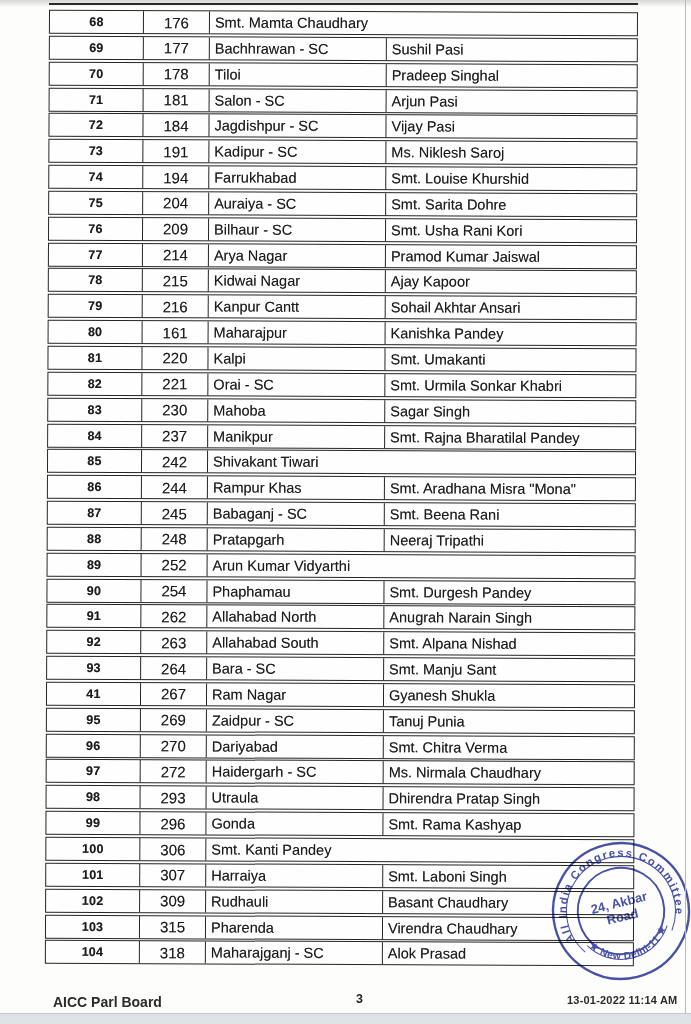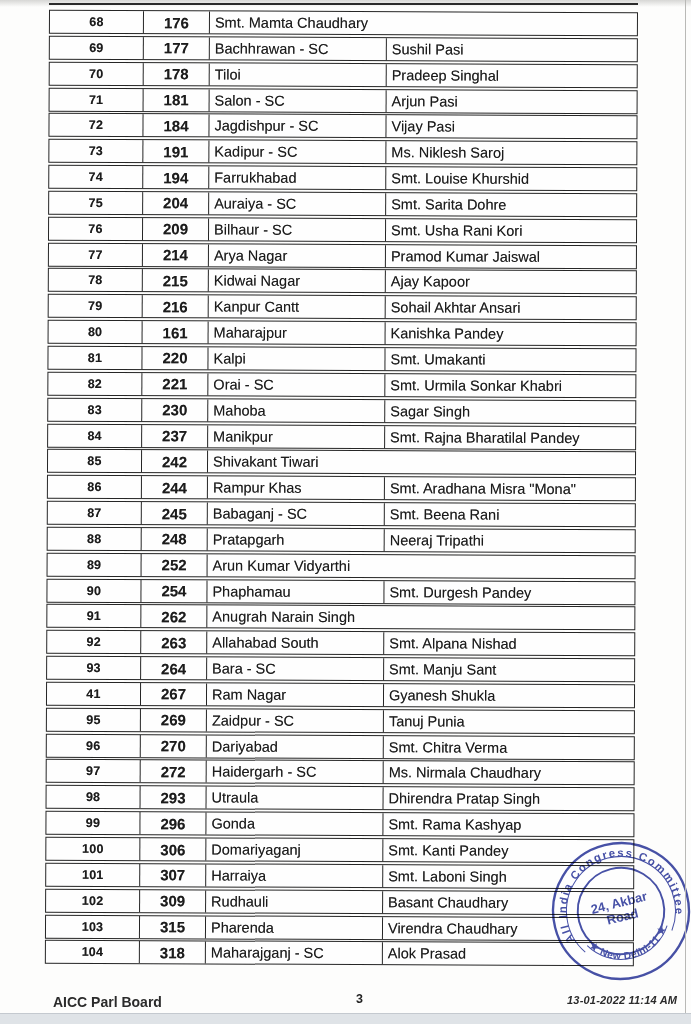--- a/index.html
+++ b/index.html
@@ -33,27 +33,27 @@
     align-items:center;
   }
   .cell{
     box-sizing:border-box;height:100%;
     display:flex;align-items:center;
     white-space:nowrap;overflow:hidden;
     text-shadow:0 0 .5px rgba(25,25,25,.55);
   }
   .cell.num{justify-content:center;}
   .cell.sno{font-size:12.5px;font-weight:700;letter-spacing:.2px;}
-  .cell.cno{font-size:15px;font-weight:700;border-left:1.5px solid #262626;}
+  .cell.cno{font-size:15px;font-weight:400;border-left:1.5px solid #262626;}
   .cell.txt{font-size:14.5px;padding-left:5px;border-left:1.5px solid #262626;}
 
   
   .footer-left{position:absolute;left:53px;top:994px;font-size:14px;font-weight:700;color:#2b2b2b;}
   .footer-page{position:absolute;left:356px;top:992px;font-size:12.5px;font-weight:600;color:#222;}
-  .footer-date{position:absolute;left:567px;top:994px;font-size:11px;font-weight:700;color:#2b2b2b;letter-spacing:.2px;font-style:italic;}
+  .footer-date{position:absolute;left:567px;top:994px;font-size:11px;font-weight:700;color:#2b2b2b;letter-spacing:.2px;}
 
   
   .stamp{
     position:absolute;left:549px;top:839px;width:144px;height:144px;
     mix-blend-mode:multiply;opacity:.92;
   }
 </style>
 </head>
 <body>
 
@@ -216,20 +216,21 @@
   <div class="row">
     <div class="cell num sno">90</div>
     <div class="cell num cno">254</div>
     <div class="cell txt">Phaphamau</div>
     <div class="cell txt">Smt. Durgesh Pandey</div>
   </div>
 
   <div class="row">
     <div class="cell num sno">91</div>
     <div class="cell num cno">262</div>
+    <div class="cell txt">Allahabad North</div>
     <div class="cell txt">Anugrah Narain Singh</div>
   </div>
 
   <div class="row">
     <div class="cell num sno">92</div>
     <div class="cell num cno">263</div>
     <div class="cell txt">Allahabad South</div>
     <div class="cell txt">Smt.  Alpana Nishad</div>
   </div>
 
@@ -278,21 +279,20 @@
   <div class="row">
     <div class="cell num sno">99</div>
     <div class="cell num cno">296</div>
     <div class="cell txt">Gonda</div>
     <div class="cell txt">Smt. Rama Kashyap</div>
   </div>
 
   <div class="row">
     <div class="cell num sno">100</div>
     <div class="cell num cno">306</div>
-    <div class="cell txt">Domariyaganj</div>
     <div class="cell txt">Smt. Kanti Pandey</div>
   </div>
 
   <div class="row">
     <div class="cell num sno">101</div>
     <div class="cell num cno">307</div>
     <div class="cell txt">Harraiya</div>
     <div class="cell txt">Smt. Laboni Singh</div>
   </div>
 

